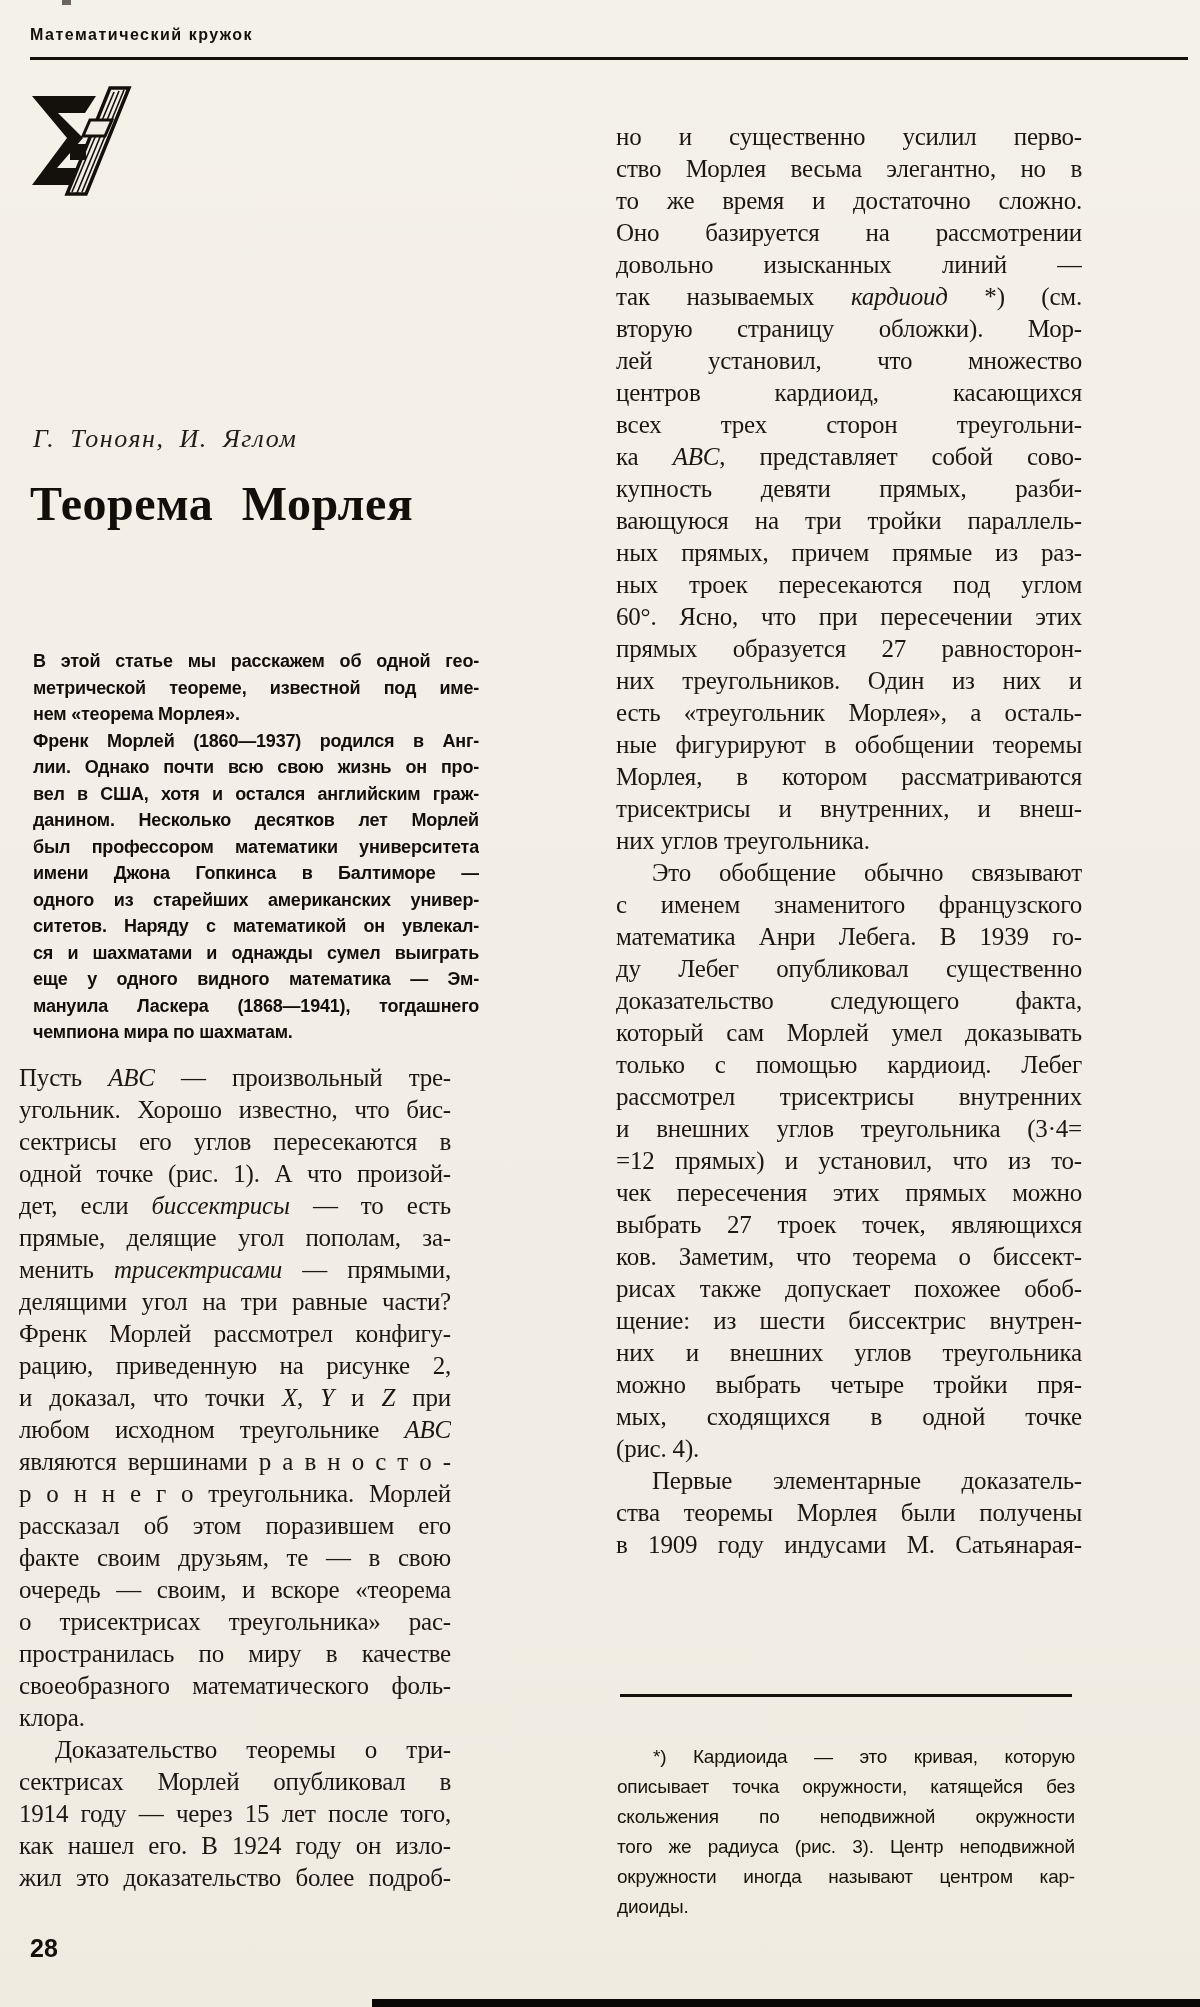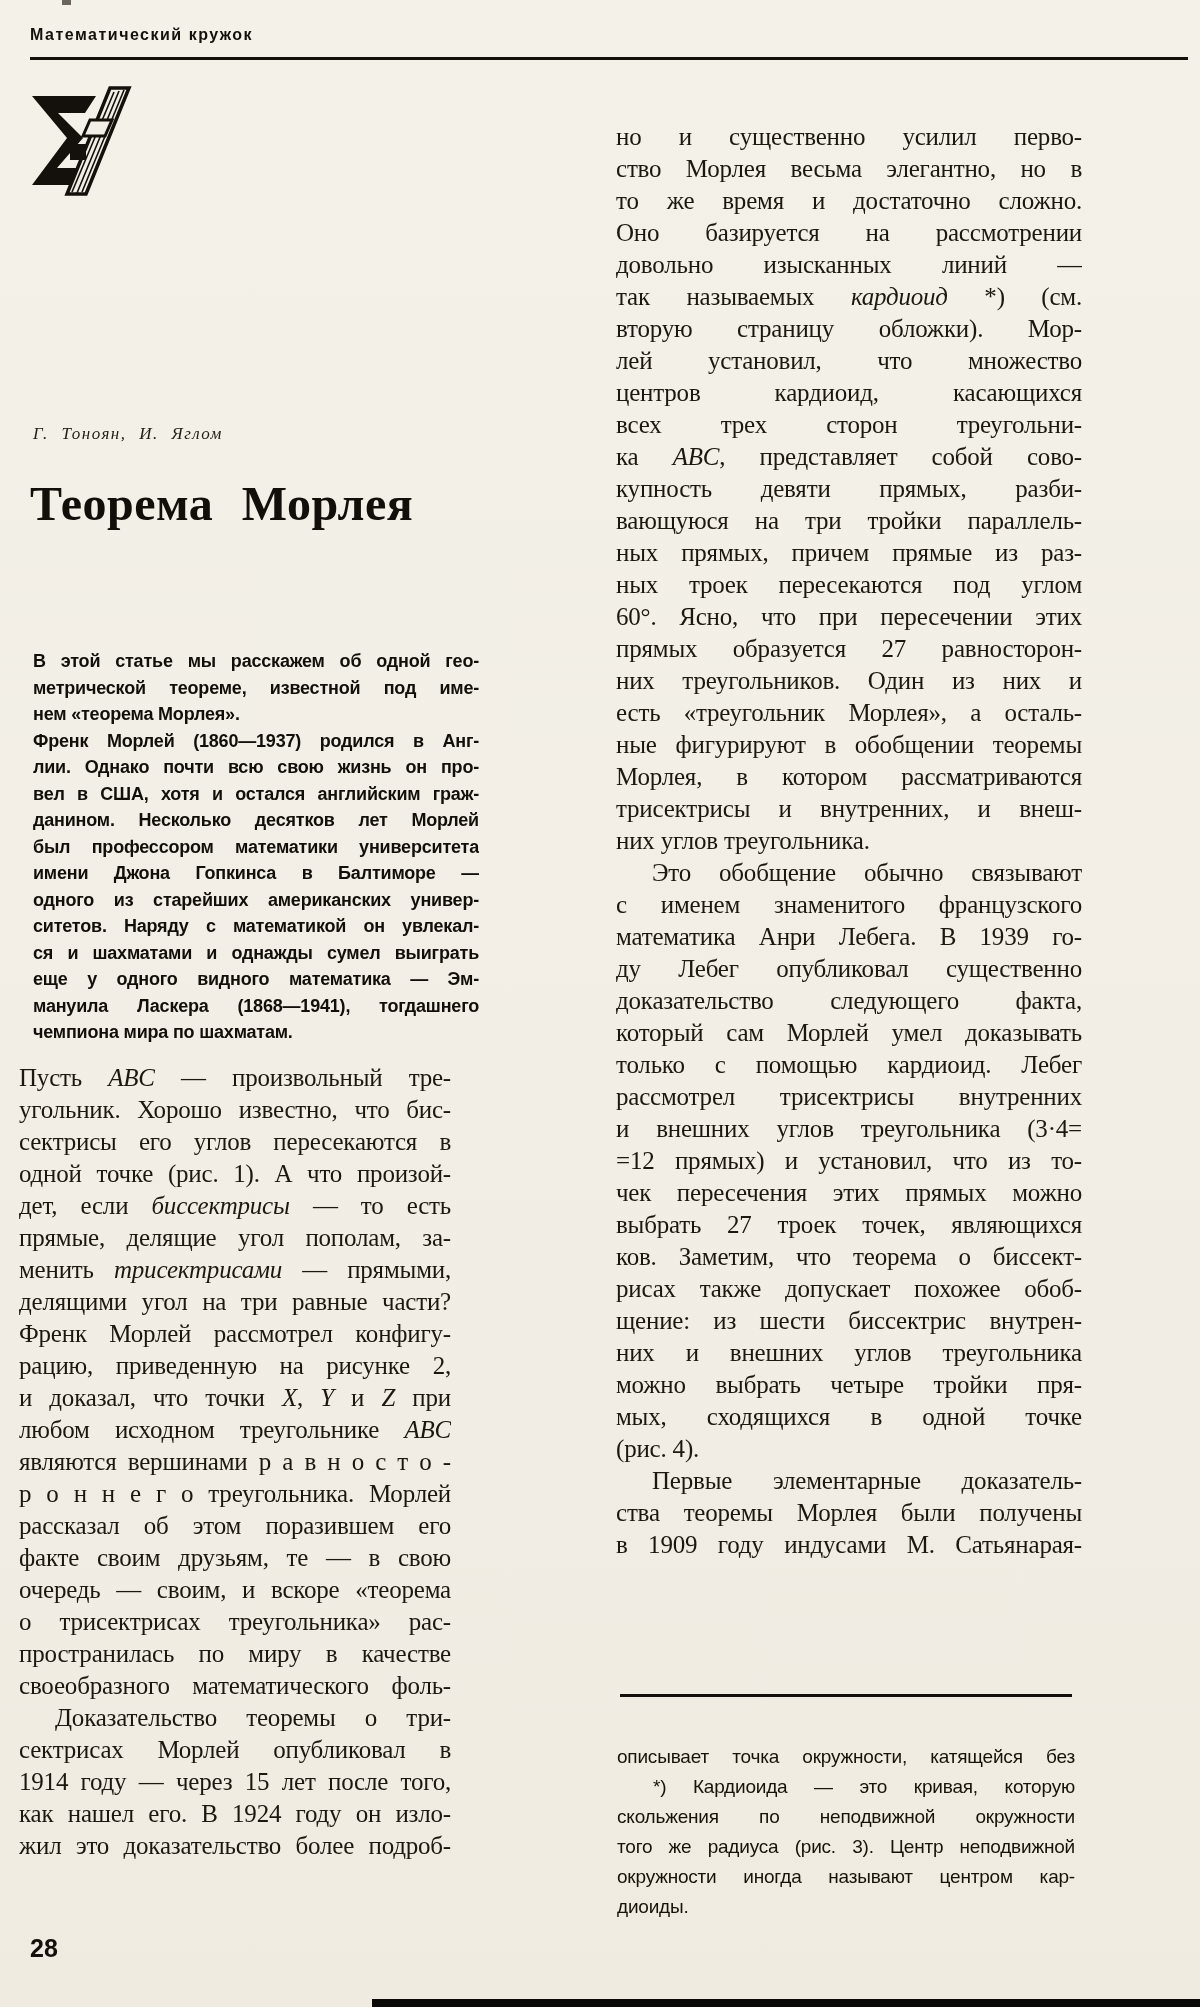--- a/index.html
+++ b/index.html
@@ -13,21 +13,21 @@
   }
   .rubric{
     position:absolute;left:30px;top:26px;
     font-family:"Liberation Sans",sans-serif;font-weight:bold;
     font-size:16px;letter-spacing:1.5px;color:#14100b;
   }
   .header-rule{position:absolute;left:30px;top:57px;width:1158px;height:3px;background:#14100b;}
   .logo{position:absolute;left:28px;top:84px;}
   .authors{
     position:absolute;left:33px;top:424px;
-    font-style:italic;font-size:17px;letter-spacing:1.5px;word-spacing:7px;color:#221d15;
+    font-style:italic;font-size:26px;letter-spacing:1.5px;word-spacing:7px;color:#221d15;
   }
   .title{
     position:absolute;left:30px;top:476px;
     font-weight:bold;font-size:48px;letter-spacing:.5px;word-spacing:16px;color:#120e09;
   }
   .col{position:absolute;}
   .para{margin:0;}
   .line{
     text-align:justify;text-align-last:justify;
     overflow:hidden;letter-spacing:-0.2px;
@@ -112,20 +112,21 @@
       <div class="line">и доказал, что точки <i>X</i>, <i>Y</i> и <i>Z</i> при</div>
       <div class="line">любом исходном треугольнике <i>ABC</i></div>
       <div class="line">являются вершинами р а в н о с т о -</div>
       <div class="line">р о н н е г о треугольника. Морлей</div>
       <div class="line">рассказал об этом поразившем его</div>
       <div class="line">факте своим друзьям, те — в свою</div>
       <div class="line">очередь — своим, и вскоре «теорема</div>
       <div class="line">о трисектрисах треугольника» рас-</div>
       <div class="line">пространилась по миру в качестве</div>
       <div class="line">своеобразного математического фоль-</div>
+      <div class="line last">клора.</div>
     </div>
     <div class="para">
       <div class="line ind">Доказательство теоремы о три-</div>
       <div class="line">сектрисах Морлей опубликовал в</div>
       <div class="line">1914 году — через 15 лет после того,</div>
       <div class="line">как нашел его. В 1924 году он изло-</div>
       <div class="line">жил это доказательство более подроб-</div>
     </div>
   </div>
 
@@ -179,22 +180,22 @@
     <div class="para">
       <div class="line ind">Первые элементарные доказатель-</div>
       <div class="line">ства теоремы Морлея были получены</div>
       <div class="line">в 1909 году индусами М. Сатьянарая-</div>
     </div>
   </div>
 
 <div class="footnote-rule"></div>
 <div class="col footnote">
     <div class="para">
+      <div class="line ind">*) Кардиоида — это кривая, которую</div>
       <div class="line">описывает точка окружности, катящейся без</div>
-      <div class="line ind">*) Кардиоида — это кривая, которую</div>
       <div class="line">скольжения по неподвижной окружности</div>
       <div class="line">того же радиуса (рис. 3). Центр неподвижной</div>
       <div class="line">окружности иногда называют центром кар-</div>
       <div class="line last">диоиды.</div>
     </div>
   </div>
 
 <div class="page-number">28</div>
 <div class="bottom-edge"></div>
 

